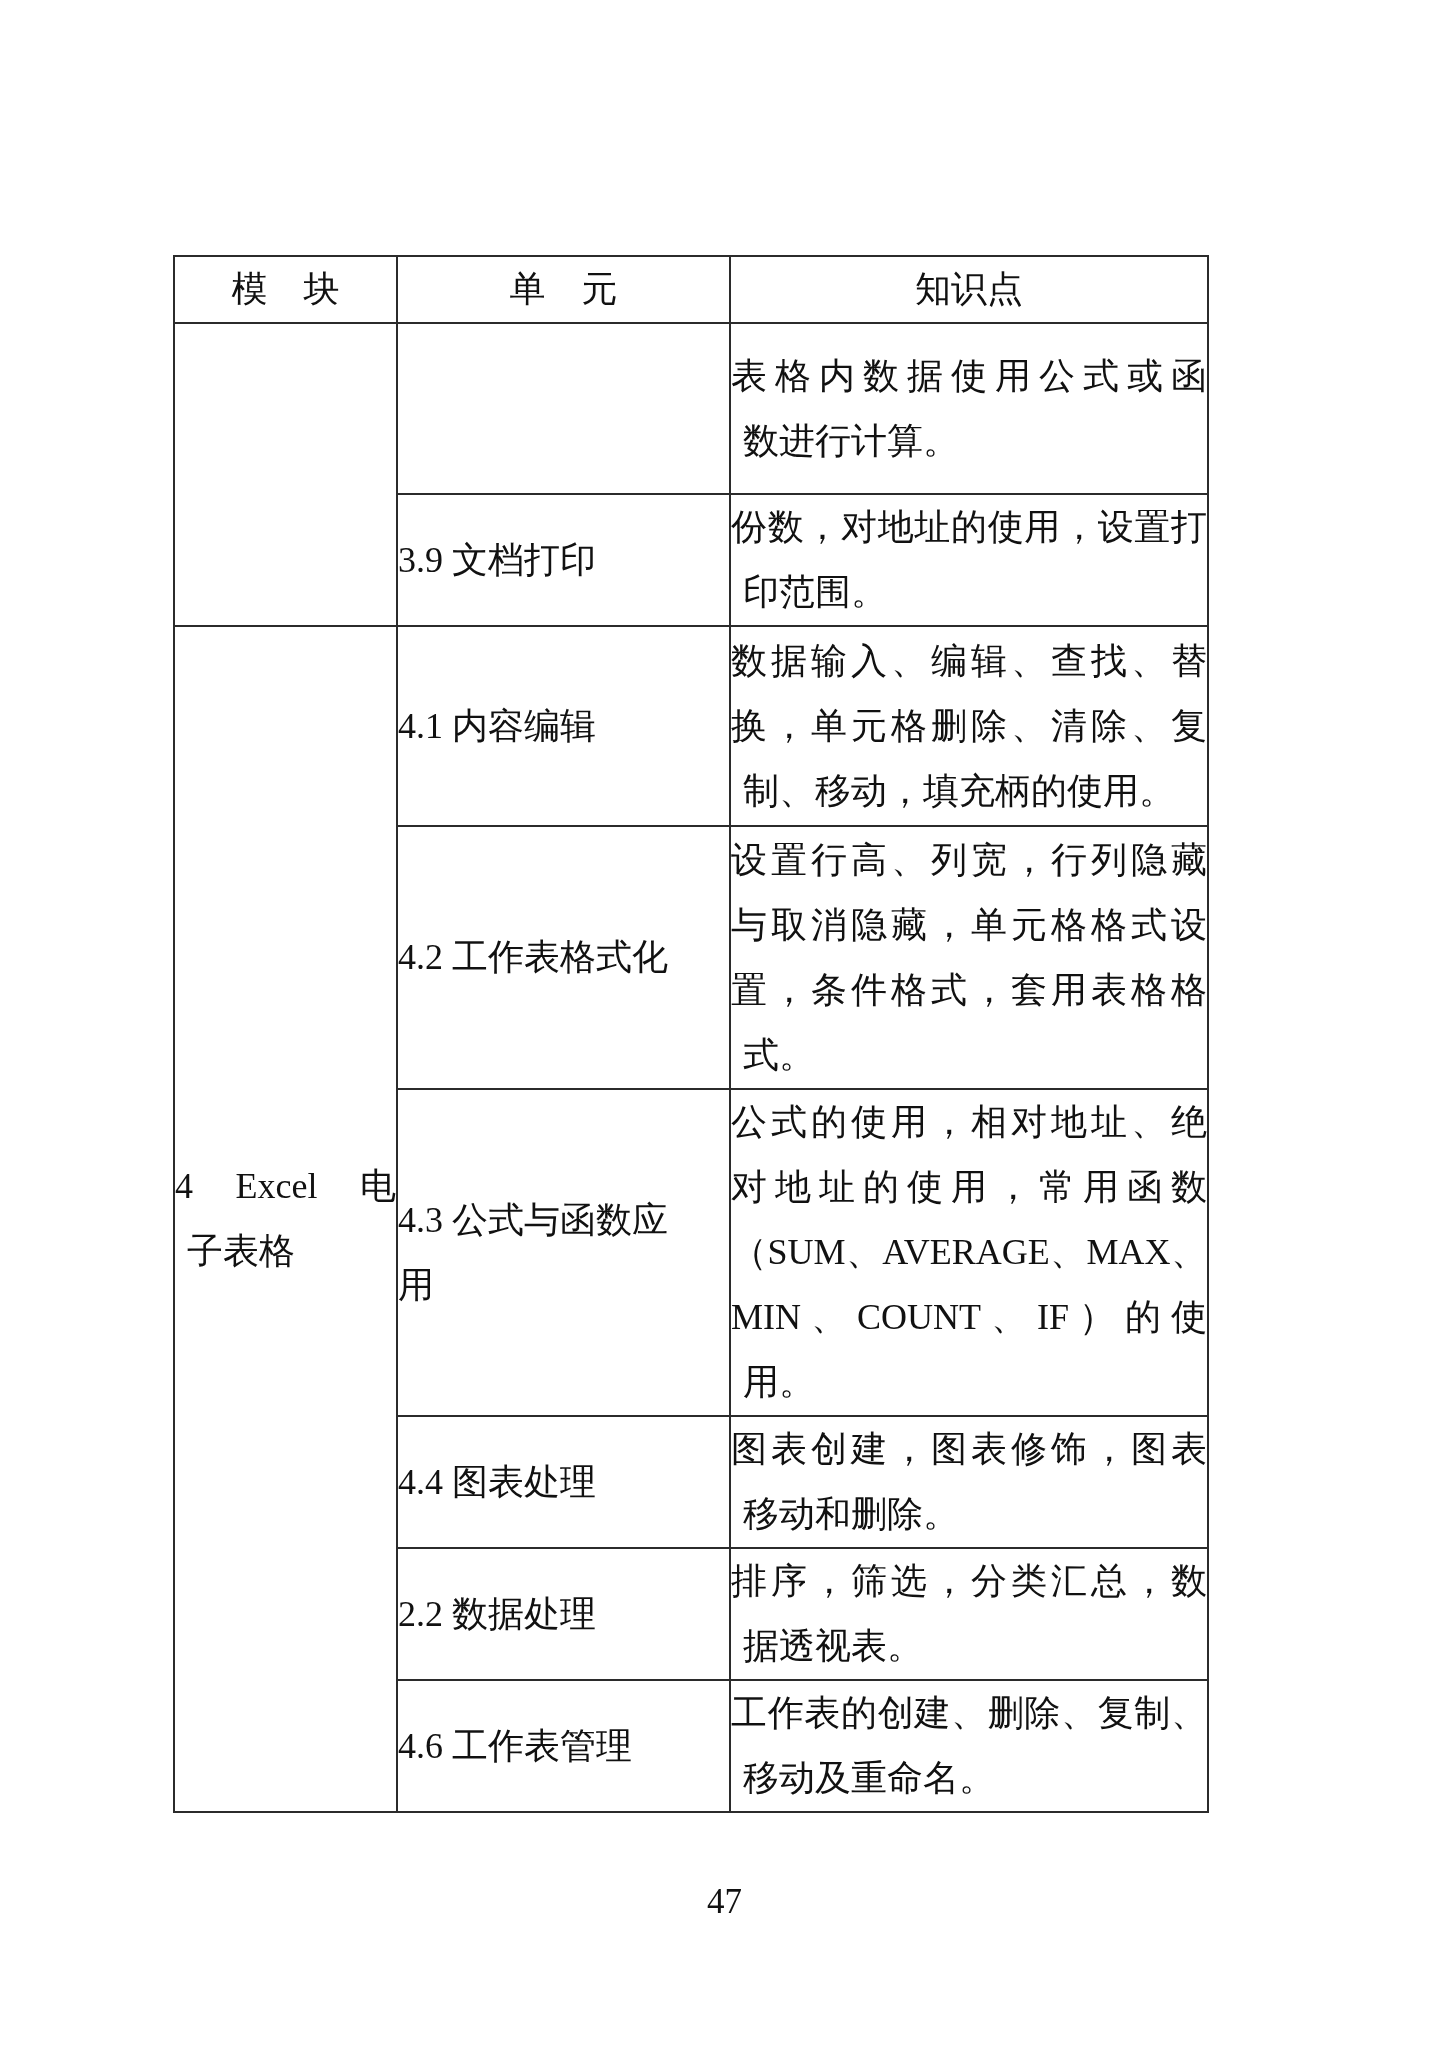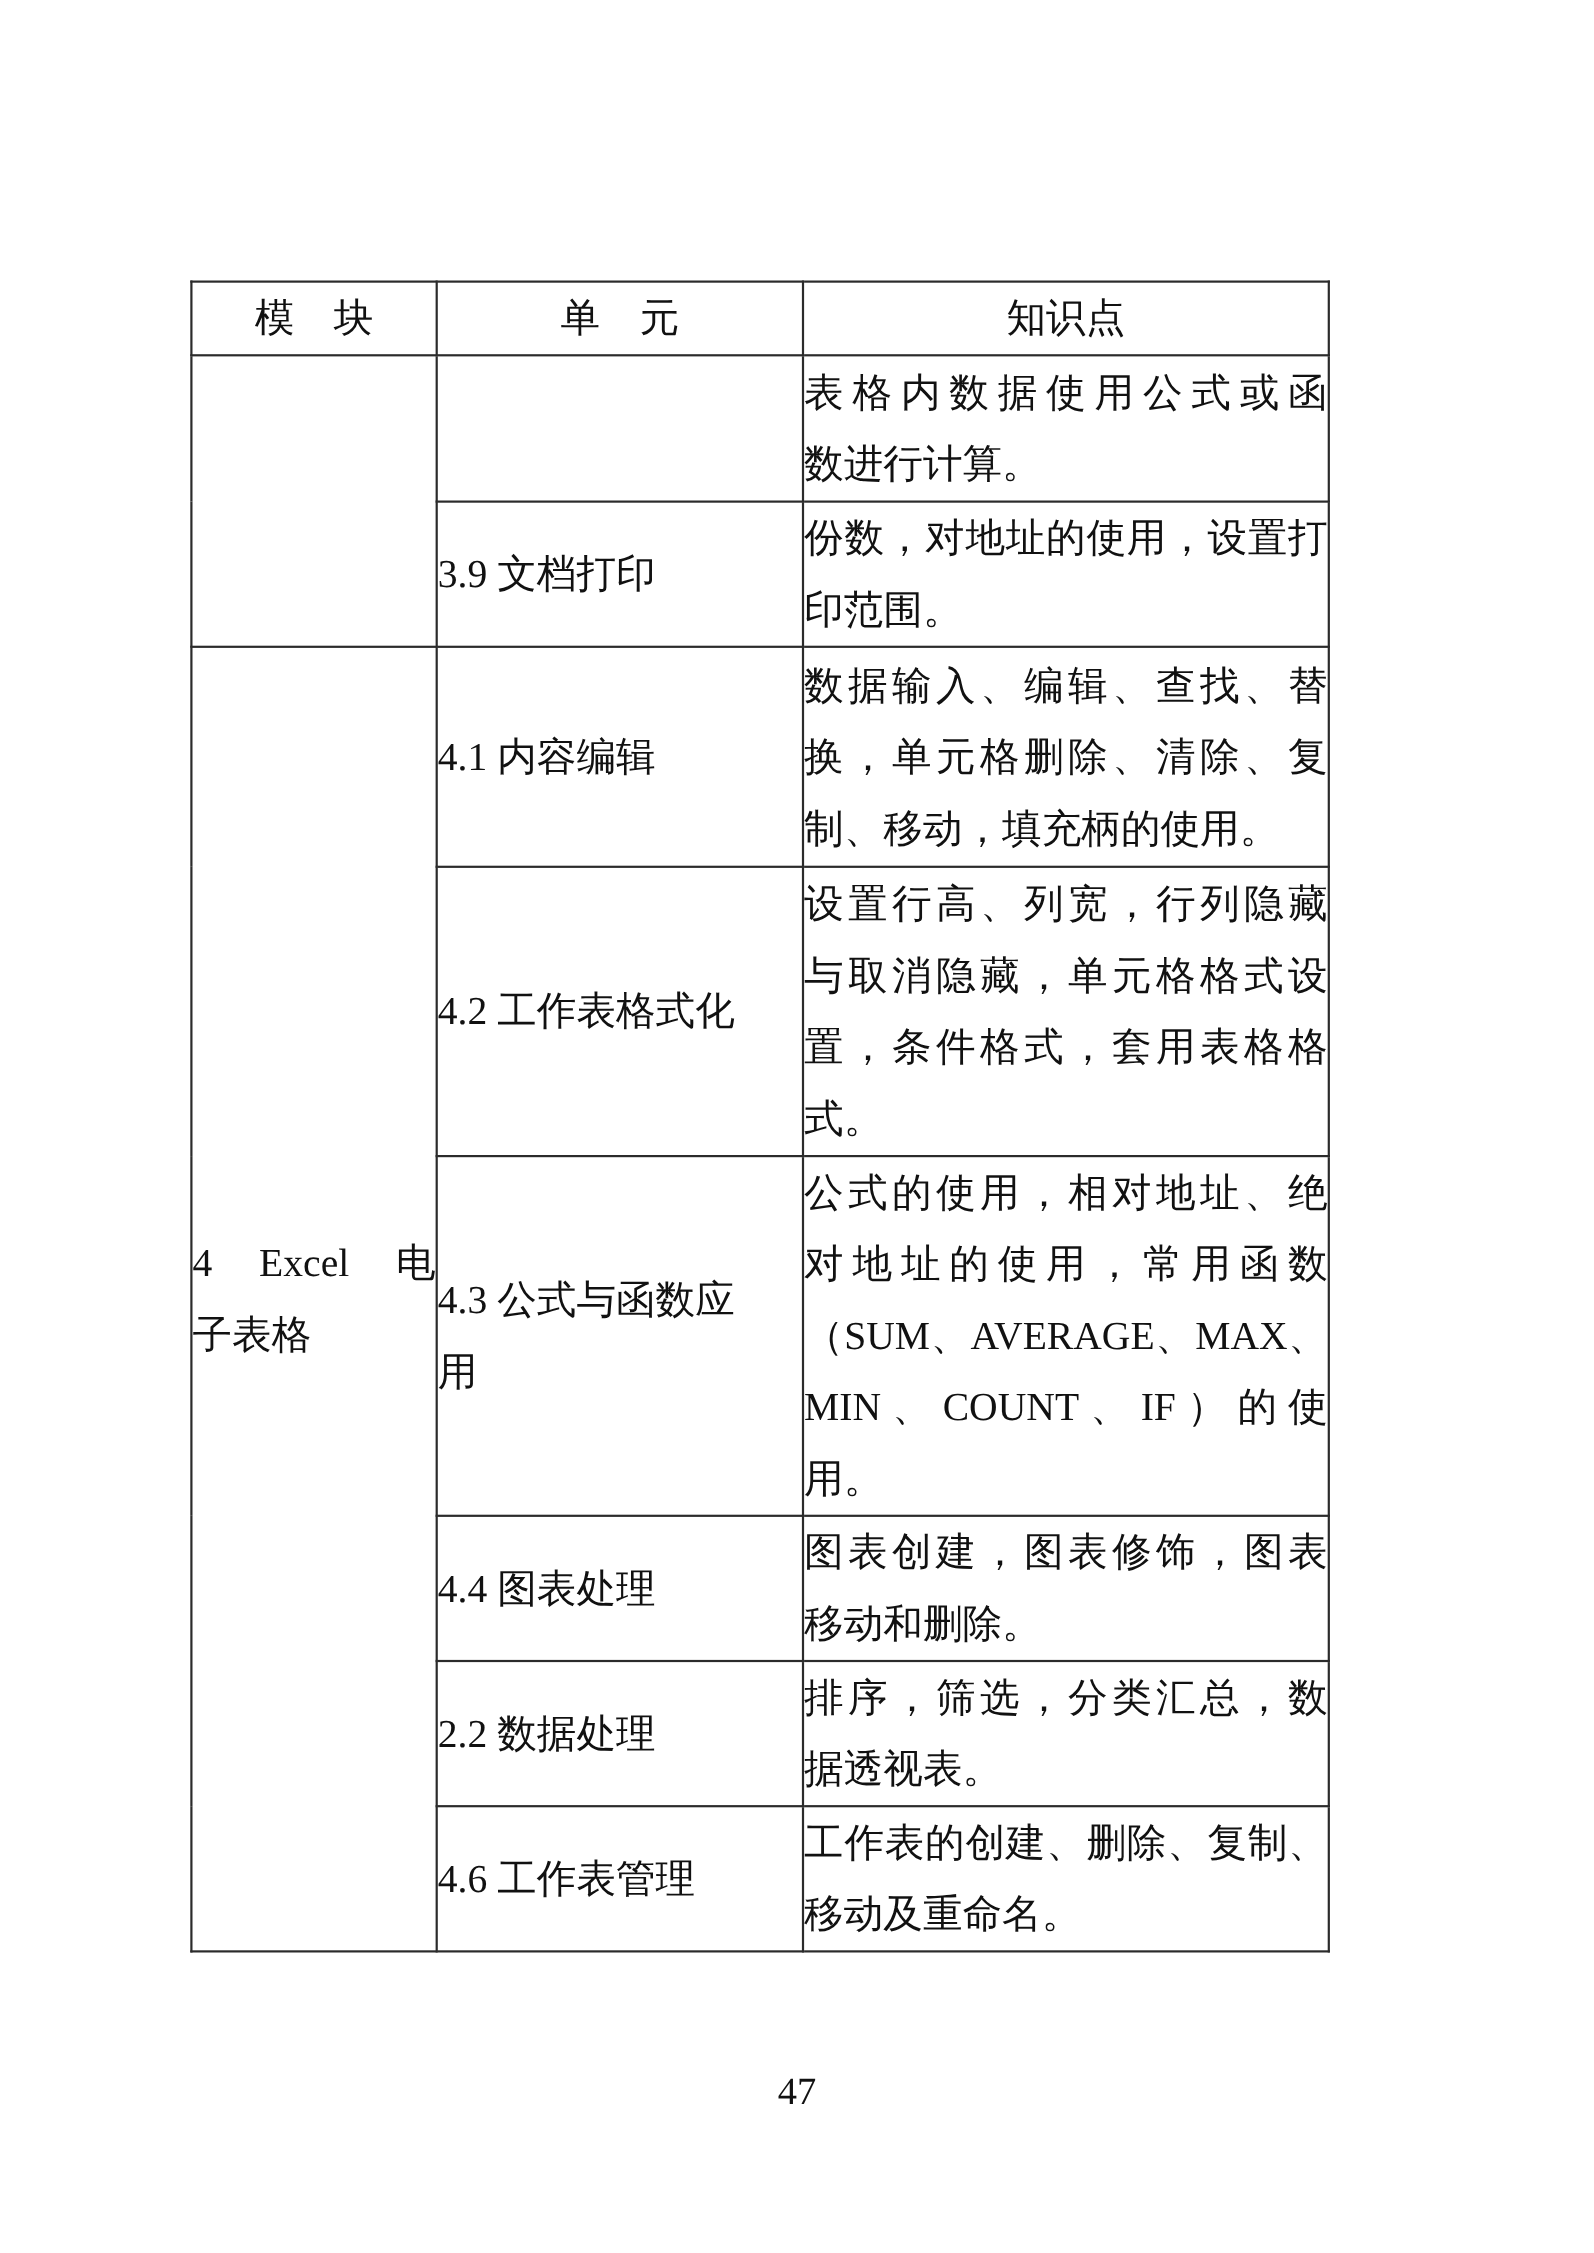--- a/index.html
+++ b/index.html
@@ -55,20 +55,21 @@
     text-align: left;
   }
 
   
   .cell-lines .line {
     text-align: justify;
     text-align-last: justify;
   }
   .cell-lines .line:last-child {
     text-align-last: left;
+    margin-left: 12px;
   }
   .unit-lines .line {
     text-align: left;
   }
 
   .page-number {
     position: absolute;
     top: 1880px;
     left: 0;
     width: 1449px;
@@ -90,21 +91,21 @@
       <col style="width:478px">
     </colgroup>
 
     <tbody>
         <tr style="height:67px">
       <th class="hdr">模　块</th>
       <th class="hdr">单　元</th>
       <th class="hdr">知识点</th>
     </tr>
 
-    <tr style="height:133px">
+    <tr style="height:171px">
       <td class="module-cell" rowspan="2"></td>
       <td class="unit-cell unit-lines"></td>
       <td class="knowledge-cell cell-lines">
             <div class="line">表格内数据使用公式或函</div>
             <div class="line">数进行计算。</div>
           </td>
     </tr>
 
     <tr style="height:131px">
       <td class="unit-cell unit-lines">

